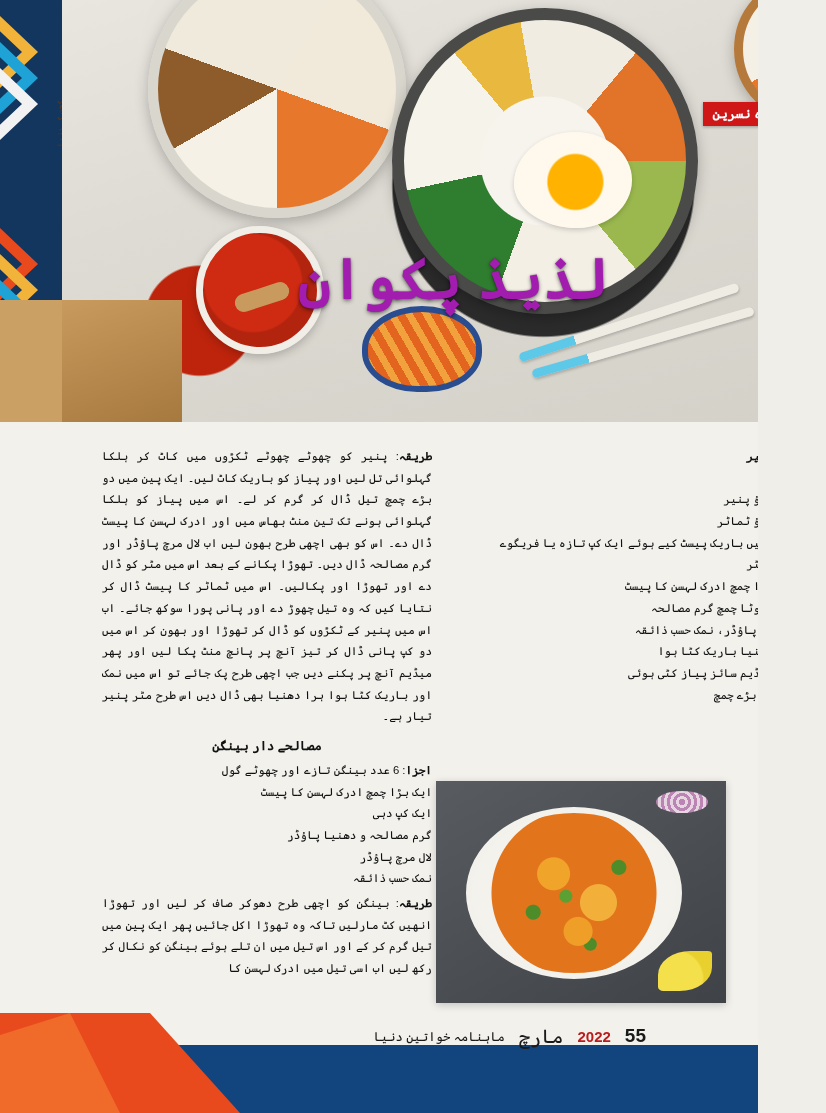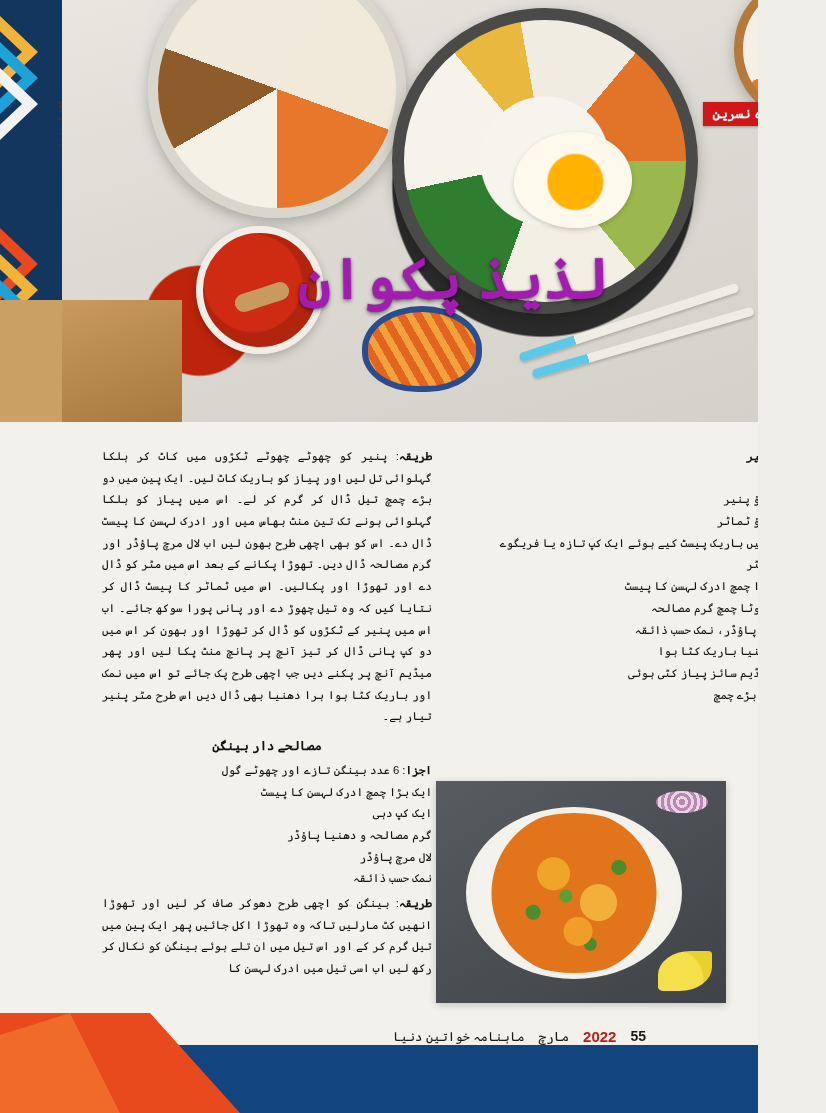--- a/index.html
+++ b/index.html
@@ -209,24 +209,24 @@
     height: 30px;
     display: flex; align-items: center;
     direction: rtl; gap: 14px;
     padding-right: 0; padding-left: 0;
     justify-content: flex-start;
     padding-inline-start: 170px;
   }
   .footer-meta .mag {
     font-size: 12.5px; color: #1a1a1a; direction: rtl;
   }
-  .footer-meta .month { font-size: 13px; color:#1a1a1a; }
+  .footer-meta .month { font-size: 19px; color:#1a1a1a; }
   .footer-meta .year { font-size: 15px; font-weight: bold; color:#b91c1c; }
   .footer-meta .pageno {
-    font-size: 14px; font-weight: bold; color: #1a1a1a;
+    font-size: 19px; font-weight: bold; color: #1a1a1a;
     margin-inline-start: 10px;
   }
 </style>
 </head>
 <body>
 
 <div class="page">
 
   <div class="spine">
     <div class="chevwrap">

